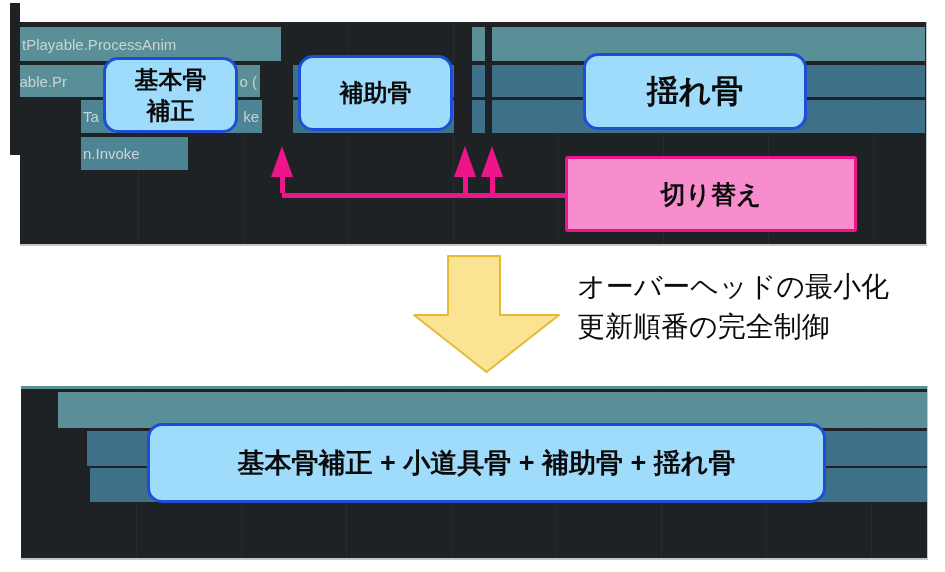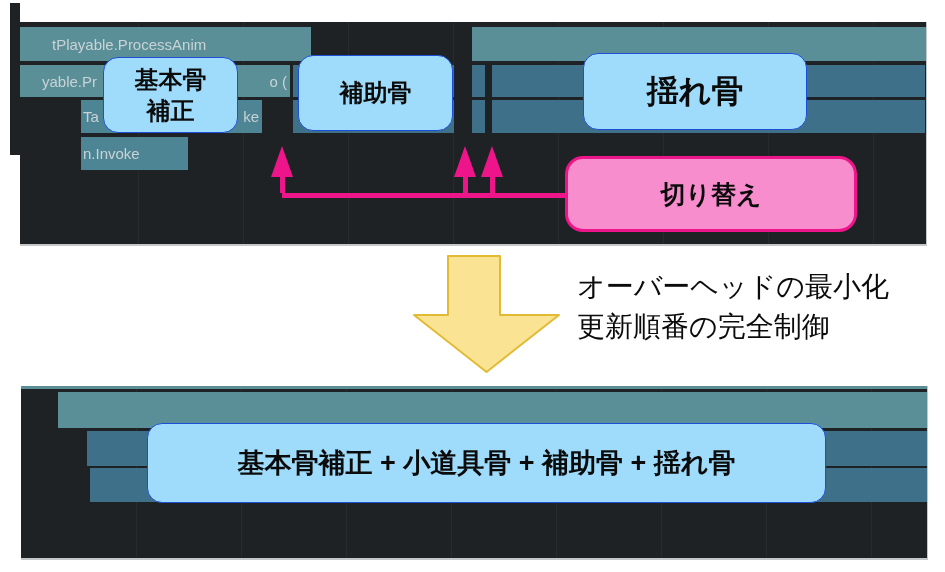--- a/index.html
+++ b/index.html
@@ -6,37 +6,37 @@
   #stage{position:relative;width:945px;height:572px;background:#ffffff;overflow:hidden;
          font-family:"Liberation Sans",sans-serif;}
   
   .panel{position:absolute;background:#1f2224;border-right:1px solid #c3c7c7;border-bottom:2px solid #c3c7c7;overflow:hidden;}
   #top-panel{left:20px;top:22px;width:906px;height:222px;}
   #top-notch{position:absolute;left:10px;top:3px;width:10px;height:152px;background:#1f2224;}
   #bottom-panel{left:21px;top:386px;width:906px;height:172px;}
   .gridline{position:absolute;top:0;bottom:0;width:1px;background:rgba(255,255,255,0.045);}
   .bar{position:absolute;overflow:hidden;white-space:nowrap;color:#c9d3d6;font-size:15px;
        line-height:1.0;display:flex;align-items:center;}
-  .teal{background:#5a8f97;padding-left:30px;}
+  .teal{background:#5a8f97;}
   .steel{background:#3e7089;}
   .teal2{background:#4e8594;}
   .bar .lft{padding-left:2px;}
   .spread{justify-content:space-between;}
   .spread .rgt{padding-right:3px;}
   
-  .blue-label{position:absolute;background:#9fdcfb;border:1px solid #1d4ed8;border-radius:15px;
+  .blue-label{position:absolute;background:#9fdcfb;border:3px solid #1d4ed8;border-radius:15px;
               color:#0b0b0b;display:flex;flex-direction:column;align-items:center;justify-content:center;
               font-weight:600;text-align:center;z-index:5;box-sizing:border-box;}
   #label-basic{left:103px;top:57px;width:135px;height:76px;font-size:24px;line-height:31px;}
   #label-helper{left:298px;top:55px;width:155px;height:76px;font-size:24px;}
   #label-sway{left:583px;top:53px;width:224px;height:77px;font-size:32px;}
   #label-combined{left:147px;top:423px;width:679px;height:80px;font-size:27px;}
   
   #overhead-box{position:absolute;left:565px;top:156px;width:292px;height:76px;background:#f78dcd;
-                border:3px solid #ee1489;border-radius:18px;color:#0b0b0b;display:flex;flex-direction:column;
+                border:3px solid #ee1489;border-radius:3px;color:#0b0b0b;display:flex;flex-direction:column;
                 align-items:center;justify-content:center;font-weight:600;font-size:25px;line-height:33px;
                 z-index:6;box-sizing:border-box;text-align:center;}
   .pk{position:absolute;background:#ee1489;z-index:4;}
   .pk-head{position:absolute;width:0;height:0;border-left:11px solid transparent;
            border-right:11px solid transparent;border-bottom:31px solid #ee1489;z-index:4;}
   
   #big-arrow{position:absolute;left:413px;top:255px;z-index:3;}
   #arrow-note{position:absolute;left:577px;top:267px;font-size:28px;font-weight:400;color:#0b0b0b;
               line-height:40px;white-space:nowrap;z-index:3;}
 </style>

